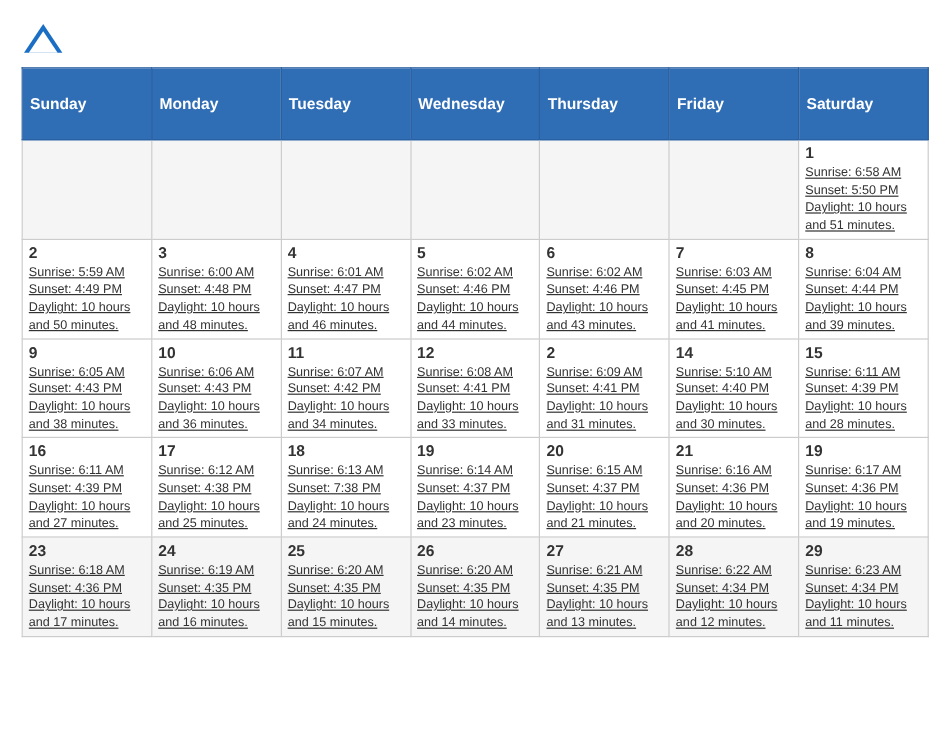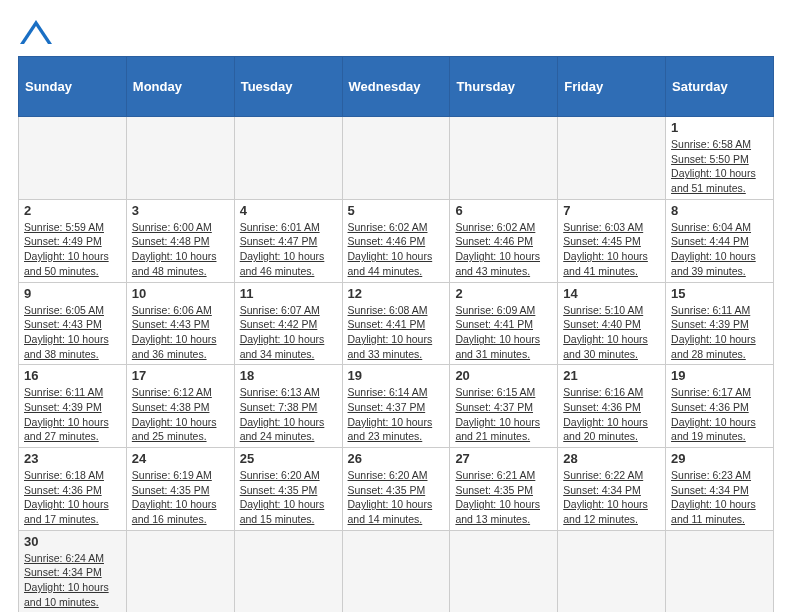--- a/index.html
+++ b/index.html
@@ -331,30 +331,15 @@
 and 12 minutes.</div>
           </td>
           <td>
             <div class="day-number">29</div>
             <div class="day-info">Sunrise: 6:23 AM
 Sunset: 4:34 PM
 Daylight: 10 hours
 and 11 minutes.</div>
           </td>
         </tr>
-        <tr>
-          <td>
-            <div class="day-number">30</div>
-            <div class="day-info">Sunrise: 6:24 AM
-Sunset: 4:34 PM
-Daylight: 10 hours
-and 10 minutes.</div>
-          </td>
-          <td class="empty"></td>
-          <td class="empty"></td>
-          <td class="empty"></td>
-          <td class="empty"></td>
-          <td class="empty"></td>
-          <td class="empty"></td>
-        </tr>
       </tbody>
   </table>
 </div>
 
 </body></html>

